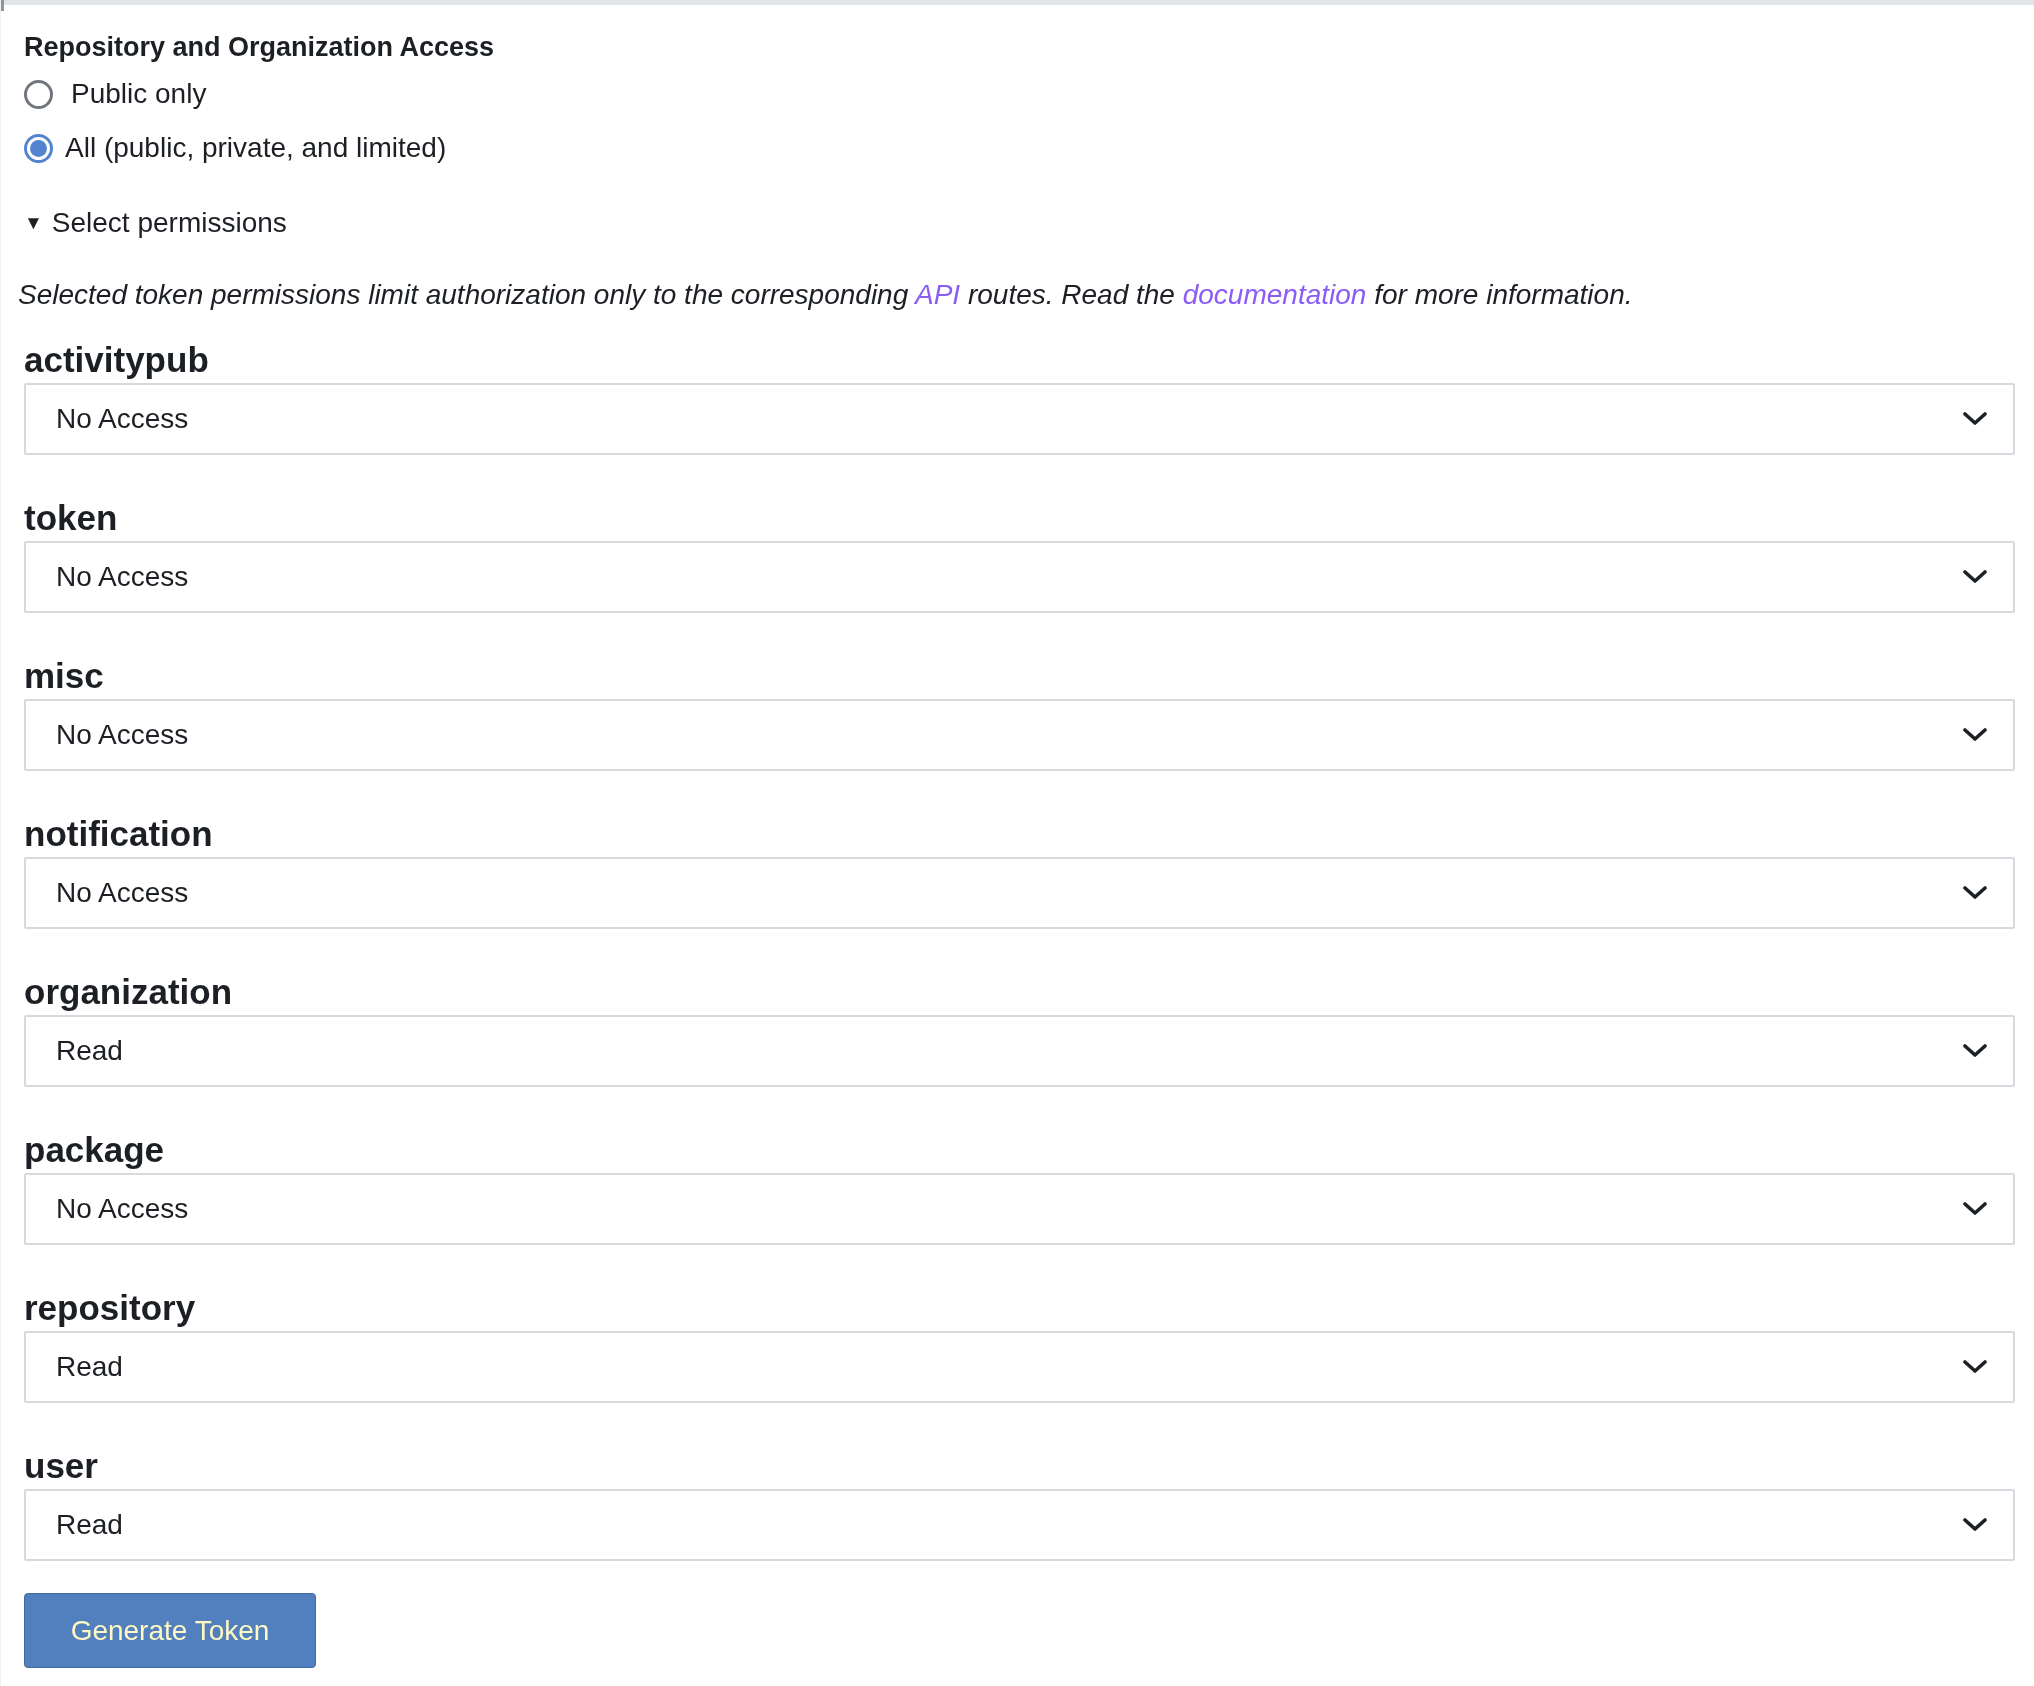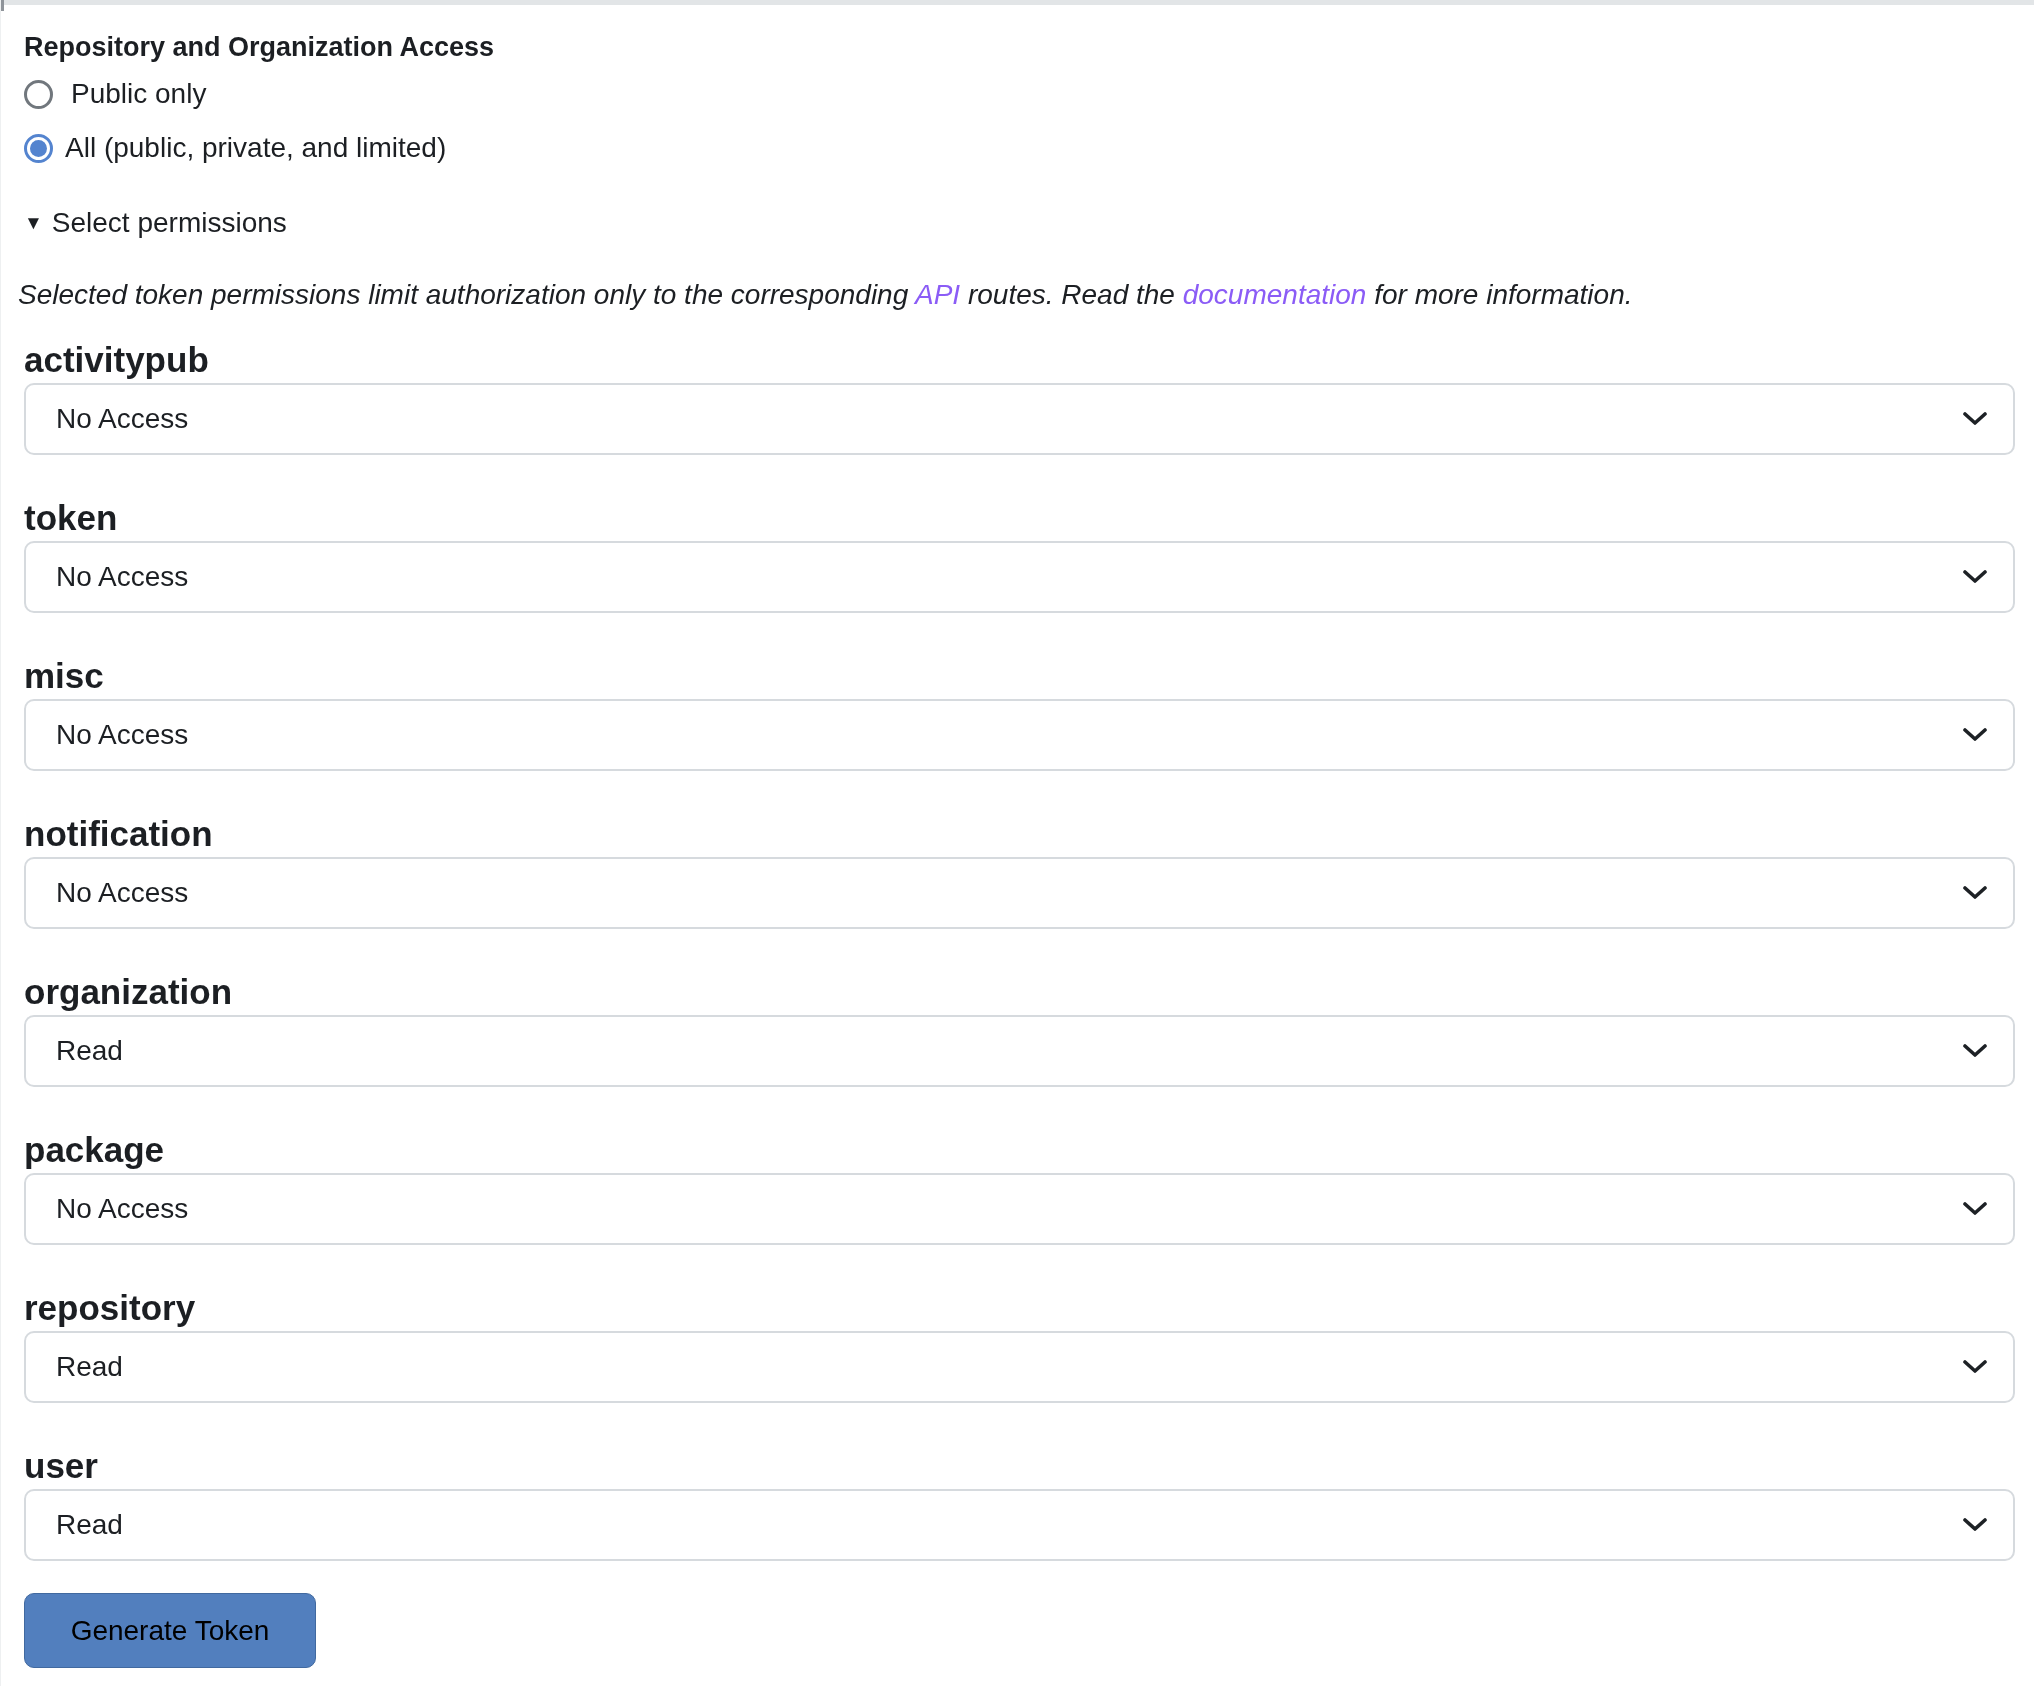--- a/index.html
+++ b/index.html
@@ -77,21 +77,21 @@
   .scope-label {
     font-size: 35px;
     font-weight: 600;
     line-height: 34px;
   }
   .scope-select {
     margin-top: 6px;
     height: 72px;
     width: 100%;
     border: 2px solid #d6dade;
-    border-radius: 10px;
+    border-radius: 2px;
     background: #fff;
     display: flex;
     align-items: center;
     padding: 0 60px 0 30px;
     font-size: 28px;
     position: relative;
     cursor: pointer;
   }
   .chev {
     position: absolute;
@@ -99,22 +99,22 @@
     top: 50%;
     transform: translateY(-50%);
   }
 
   .generate-btn {
     margin-top: 32px;
     width: 292px;
     height: 75px;
     background: #527fbe;
     border: 1px solid #41699f;
-    border-radius: 10px;
-    color: #000000;
+    border-radius: 4px;
+    color: #fef9c3;
     font-size: 28px;
     font-family: "Liberation Sans", "DejaVu Sans", sans-serif;
     cursor: pointer;
   }
 </style>
 </head>
 <body>
 
 <div class="top-divider"></div>
 <div class="corner-tick"></div>

